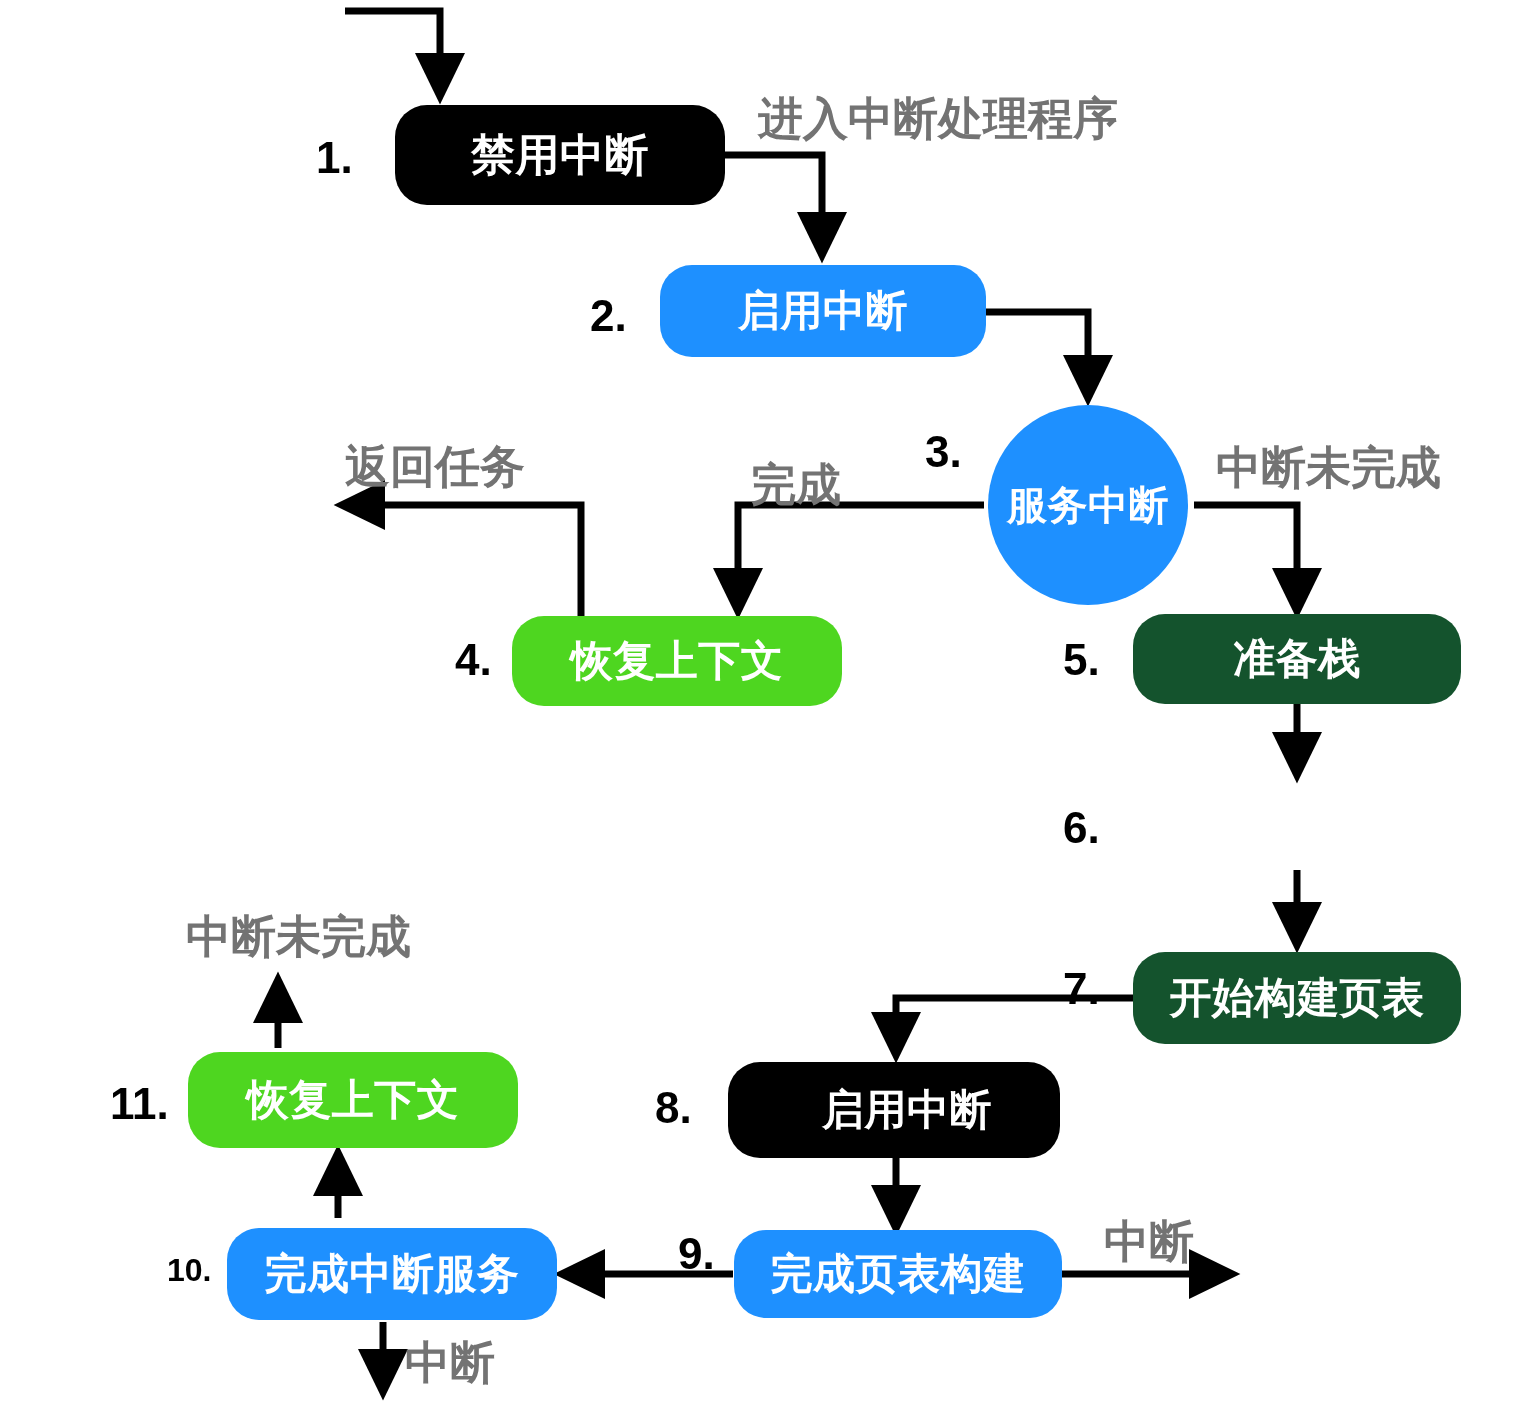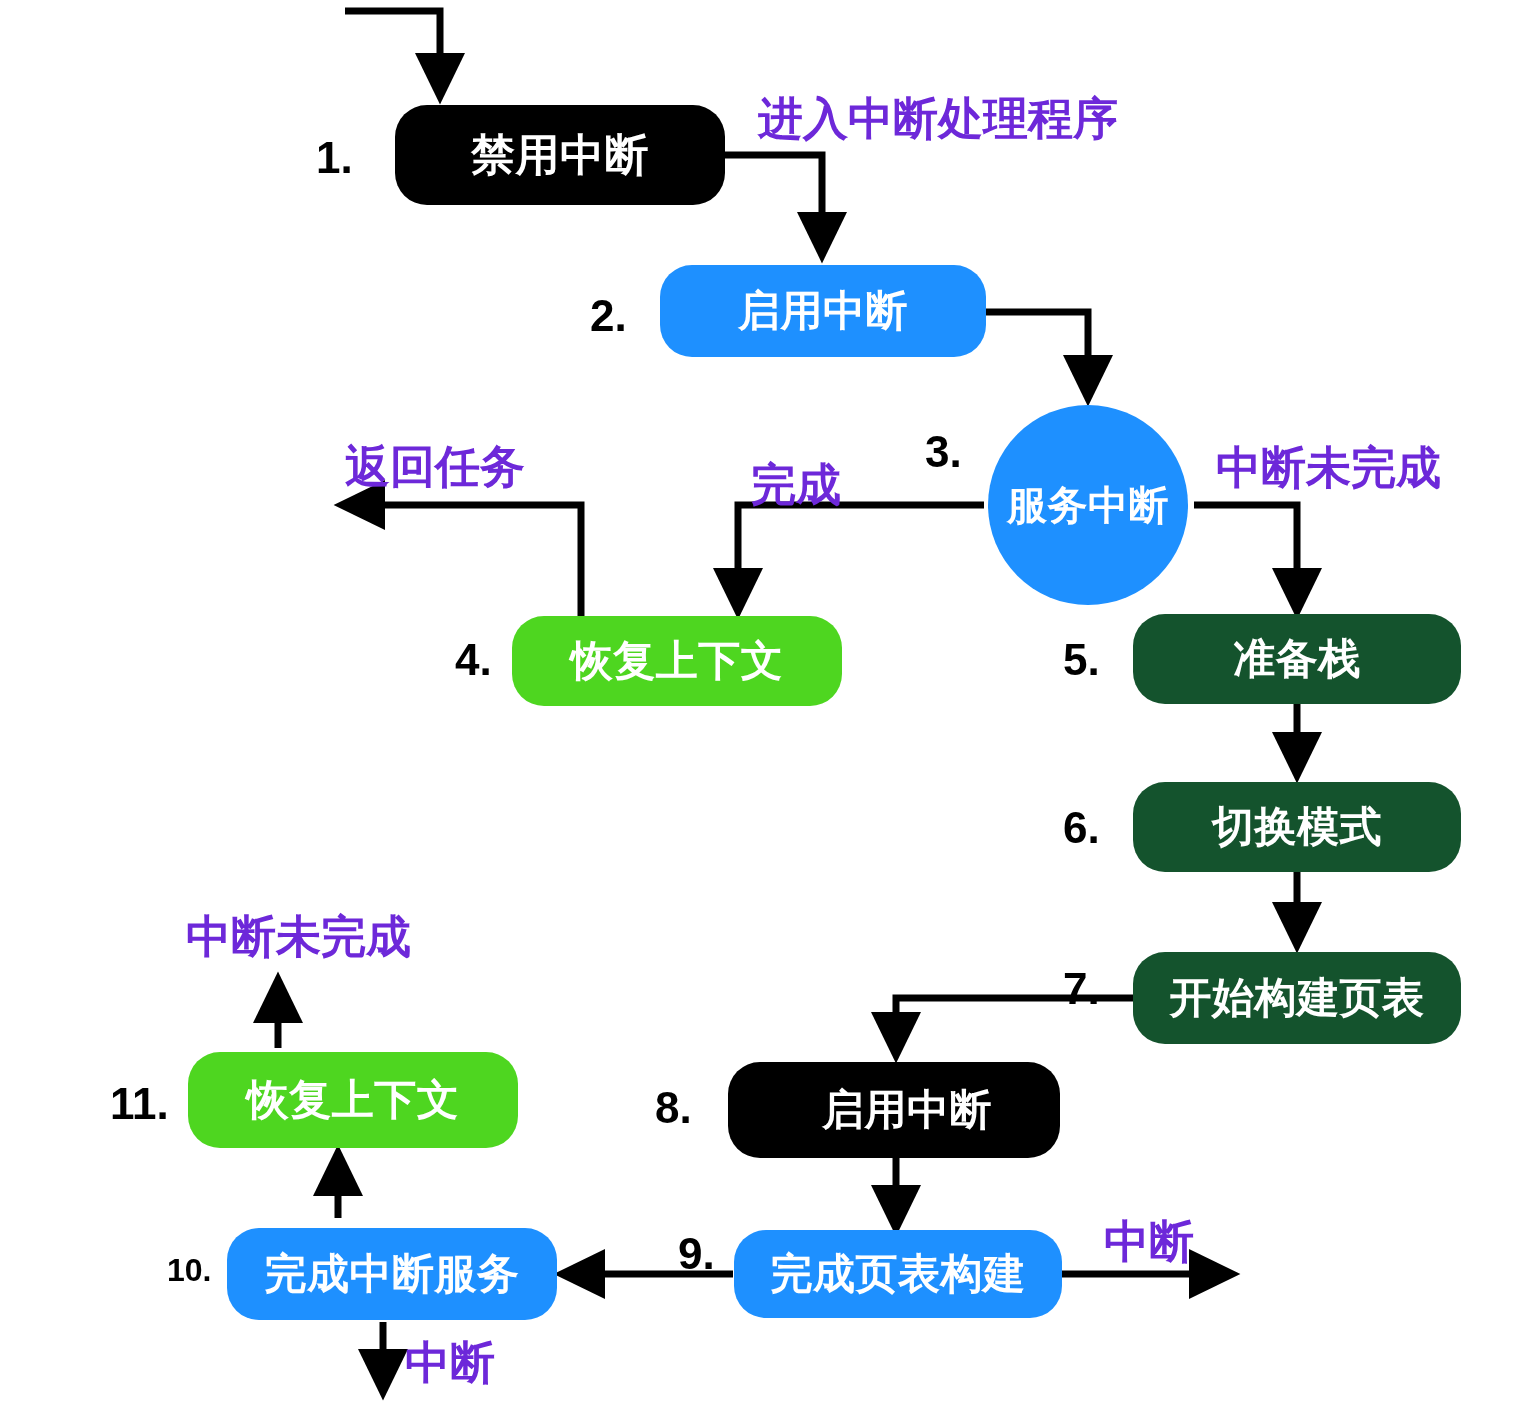--- a/index.html
+++ b/index.html
@@ -9,21 +9,21 @@
         color:#ffffff;font-weight:700;letter-spacing:.5px;box-sizing:border-box;
         text-align:center;line-height:1;}
   .rounded{border-radius:32px;}
   .circle{border-radius:50%;}
   .n-black{background:#000000;}
   .n-blue{background:#1E90FF;}
   .n-green{background:#4ED620;}
   .n-orange{background:#14532d;}
   .stepnum{position:absolute;color:#000000;font-weight:700;line-height:1;
            font-family:"Liberation Sans","DejaVu Sans",sans-serif;}
-  .edgelabel{position:absolute;color:#6d28d9;font-weight:700;line-height:1;
+  .edgelabel{position:absolute;color:#737373;font-weight:700;line-height:1;
              white-space:nowrap;font-family:"Liberation Sans","DejaVu Sans",sans-serif;}
   svg.wires{position:absolute;left:0;top:0;width:1528px;height:1404px;pointer-events:none;}
 </style>
 </head>
 <body>
 
 <div id="stage">
 
   <svg class="wires" viewBox="0 0 1528 1404">
     <defs>
@@ -104,23 +104,20 @@
   </div>
 
   <div class="node rounded n-green" style="left:512px;top:616px;width:330px;height:90px;font-size:42px;">
     <span>恢复上下文</span>
   </div>
 
   <div class="node rounded n-orange" style="left:1133px;top:614px;width:328px;height:90px;font-size:42px;">
     <span>准备栈</span>
   </div>
 
-  <div class="node rounded n-orange" style="left:1133px;top:782px;width:328px;height:90px;font-size:42px;">
-    <span>切换模式</span>
-  </div>
 
   <div class="node rounded n-orange" style="left:1133px;top:952px;width:328px;height:92px;font-size:42px;">
     <span>开始构建页表</span>
   </div>
 
   <div class="node rounded n-black" style="left:728px;top:1062px;width:332px;height:96px;font-size:42px;padding-left:26px;">
     <span>启用中断</span>
   </div>
 
   <div class="node rounded n-blue" style="left:734px;top:1230px;width:328px;height:88px;font-size:42px;">

